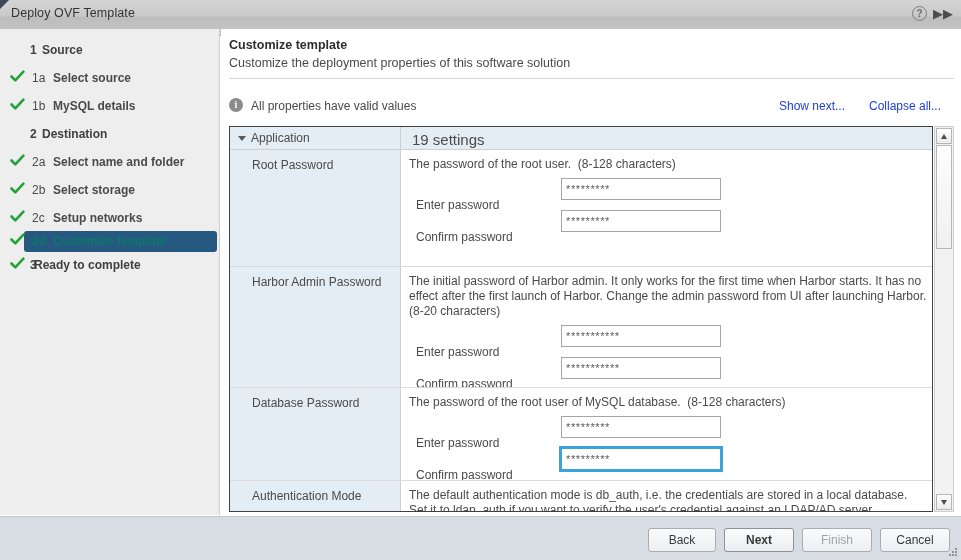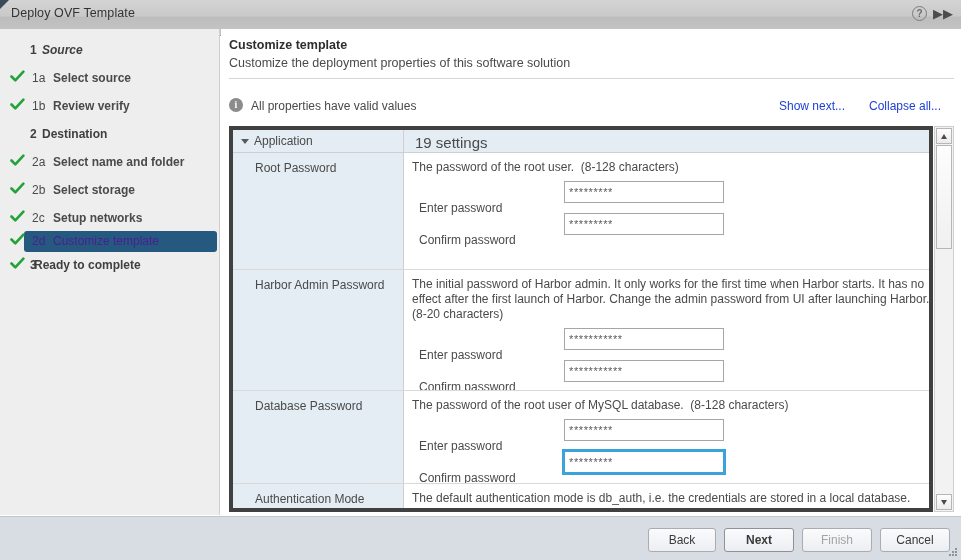--- a/index.html
+++ b/index.html
@@ -112,22 +112,22 @@
   }
   .wz-item.selected .wz-pill {
     position: absolute;
     left: 24px; top: 0px;
     width: 193px; height: 21px;
     background: #25597f;
     border-radius: 3px;
   }
   .wz-item.selected .wz-num,
   .wz-item.selected .wz-label {
-    color: #4c1d95;
-    font-weight: normal;
+    color: #0f766e;
+    font-weight: bold;
   }
 
   
   .content {
     position: absolute;
     left: 221px; top: 29px;
     width: 740px; height: 486px;
     background: #ffffff;
   }
   .page-title {
@@ -181,21 +181,21 @@
     cursor: pointer;
   }
   .link.show-next { left: 550px; }
   .link.collapse-all { left: 640px; }
 
   
   .proptable {
     position: absolute;
     left: 8px; top: 97px;
     width: 704px; height: 386px;
-    border: 4px solid #404040;
+    border: 1px solid #404040;
     box-sizing: border-box;
     overflow: hidden;
     background: #000000;
   }
   .grp-head {
     position: relative;
     height: 22px;
     background: #e3edf3;
     border-bottom: 1px solid #cfcfcf;
   }
@@ -385,39 +385,39 @@
   <div class="titlebar">
     <div class="tb-corner"></div>
     <div class="titlebar-text">Deploy OVF Template</div>
     <div class="help-btn">?</div>
     <div class="expand-btn">▶▶</div>
   </div>
 
   <div class="wizard" id="wizard-list">
       <div class="wz-item group" style="top: 11px;">
         <span class="wz-num" style="left: 30px;">1</span>
-        <span class="wz-label" style="left: 42px; font-style: italic;">Source</span>
+        <span class="wz-label" style="left: 42px;">Source</span>
       </div>
       <div class="wz-item" style="top: 39px;">
         <div class="wz-check">
           <svg width="15" height="15" viewBox="0 0 15 15">
             <path d="M1.5 7.5 L5.3 11.4 L13.4 2.6" stroke="#23a23a" stroke-width="2.6" fill="none" stroke-linecap="round" stroke-linejoin="round"></path>
           </svg>
         </div>
         <span class="wz-num" style="left: 32px;">1a</span>
         <span class="wz-label" style="left: 53px;">Select source</span>
       </div>
       <div class="wz-item" style="top: 67px;">
         <div class="wz-check">
           <svg width="15" height="15" viewBox="0 0 15 15">
             <path d="M1.5 7.5 L5.3 11.4 L13.4 2.6" stroke="#23a23a" stroke-width="2.6" fill="none" stroke-linecap="round" stroke-linejoin="round"></path>
           </svg>
         </div>
         <span class="wz-num" style="left: 32px;">1b</span>
-        <span class="wz-label" style="left: 53px;">Review verify</span>
+        <span class="wz-label" style="left: 53px;">MySQL details</span>
       </div>
       <div class="wz-item group" style="top: 95px;">
         <span class="wz-num" style="left: 30px;">2</span>
         <span class="wz-label" style="left: 42px;">Destination</span>
       </div>
       <div class="wz-item" style="top: 123px;">
         <div class="wz-check">
           <svg width="15" height="15" viewBox="0 0 15 15">
             <path d="M1.5 7.5 L5.3 11.4 L13.4 2.6" stroke="#23a23a" stroke-width="2.6" fill="none" stroke-linecap="round" stroke-linejoin="round"></path>
           </svg>

